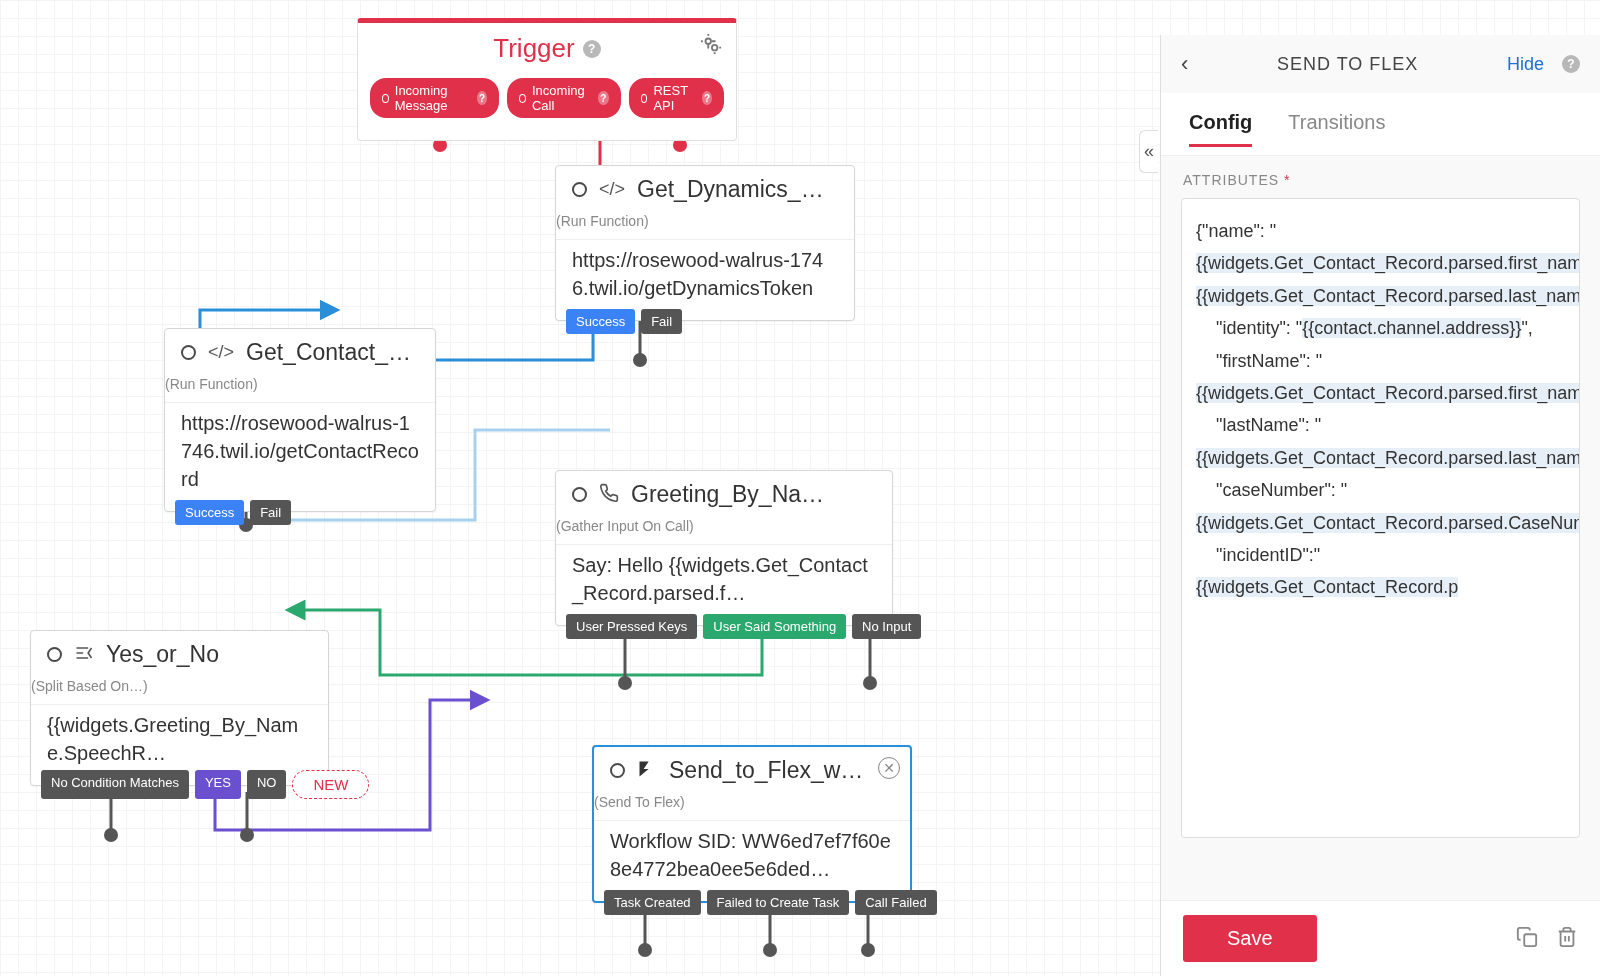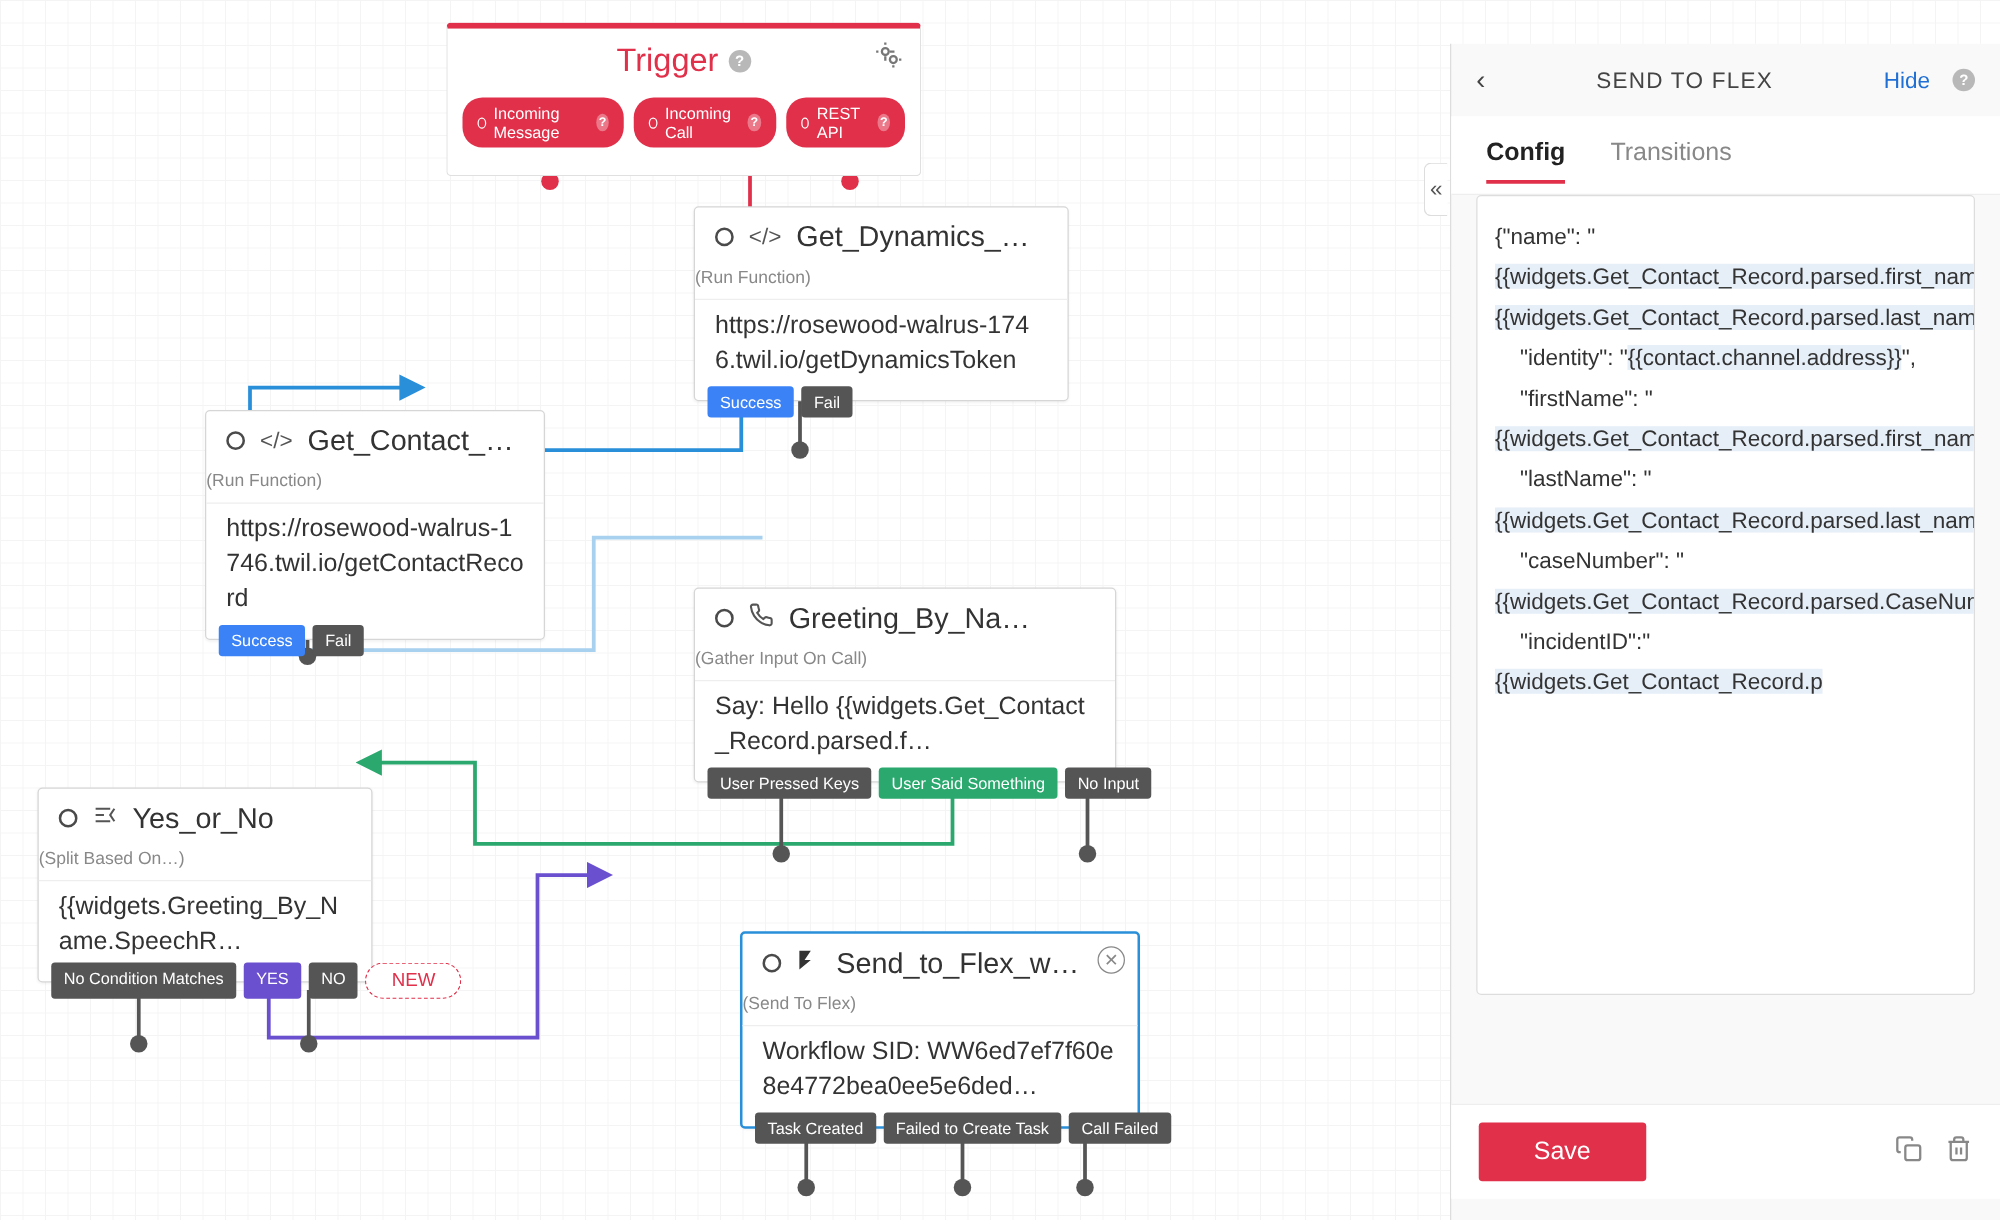--- a/index.html
+++ b/index.html
@@ -232,21 +232,21 @@
   font-size:18px;
   line-height:1.8;
   color:#333;
   height: 640px;
   overflow:hidden;
   font-family: -apple-system, sans-serif;
 }
 .attributes-box .hl { background:#e6eef7; }
 .panel-footer {
   position:absolute;
-  bottom:17px; left:0; right:0;
+  bottom:0; left:0; right:0;
   background:#fff;
   border-top:1px solid #eee;
   padding:14px 22px;
   display:flex;
   align-items:center;
   gap:14px;
 }
 .save-btn {
   background:#e0304a;
   color:#fff;
@@ -386,21 +386,21 @@
   </div>
   <div class="widget-sub">(Gather Input On Call)</div>
   <div class="widget-body">Say: Hello {{widgets.Get_Contact_Record.parsed.f…</div>
   <div class="outputs">
     <span class="output-tag">User Pressed Keys</span>
     <span class="output-tag green">User Said Something</span>
     <span class="output-tag">No Input</span>
   </div>
 </div>
 
-<div class="widget" style="left:30px; top:630px; width:268px;">
+<div class="widget" style="left:30px; top:630px; width:299px;">
   <div class="widget-head">
     <span class="widget-node"></span>
     <span>
       <svg class="icon-svg" viewBox="0 0 24 24" fill="none" stroke="#555" stroke-width="2">
             <path d="M3 6h14M3 12h8M3 18h14M21 6l-4 6 4 6"></path>
           </svg>
     </span>
     <span class="widget-title">Yes_or_No</span>
   </div>
   <div class="widget-sub">(Split Based On…)</div>
@@ -439,20 +439,24 @@
   <div class="collapse-tab">«</div>
   <div class="panel-header">
     <span class="back-chevron">‹</span>
     <span class="panel-title">SEND TO FLEX</span>
     <span class="hide-link">Hide</span>
     <span class="help-gray">?</span>
   </div>
   <div class="tabs">
     <div class="tab active">Config</div>
     <div class="tab">Transitions</div>
+  </div>
+  <div class="section-label">
+    <span>ATTRIBUTES</span>
+    <span class="required-star">*</span>
   </div>
   <div class="attributes-box" id="attr-box">{"name": "<span class="hl">{{widgets.Get_Contact_Record.parsed.first_name}}</span> <span class="hl">{{widgets.Get_Contact_Record.parsed.last_name}}</span>",<br>&nbsp;&nbsp;&nbsp;&nbsp;"identity": "<span class="hl">{{contact.channel.address}}</span>",<br>&nbsp;&nbsp;&nbsp;&nbsp;"firstName": "<span class="hl">{{widgets.Get_Contact_Record.parsed.first_name}}</span>",<br>&nbsp;&nbsp;&nbsp;&nbsp;"lastName": "<span class="hl">{{widgets.Get_Contact_Record.parsed.last_name}}</span>",<br>&nbsp;&nbsp;&nbsp;&nbsp;"caseNumber": "<span class="hl">{{widgets.Get_Contact_Record.parsed.CaseNumber}}</span>",<br>&nbsp;&nbsp;&nbsp;&nbsp;"incidentID":"<span class="hl">{{widgets.Get_Contact_Record.p</span></div>
   <div class="panel-footer">
     <button class="save-btn">Save</button>
     <div class="footer-icons">
       <span>
         <svg width="22" height="22" viewBox="0 0 24 24" fill="none" stroke="#888" stroke-width="2">
             <rect x="9" y="9" width="13" height="13" rx="2"></rect>
             <path d="M5 15H4a2 2 0 0 1-2-2V4a2 2 0 0 1 2-2h9a2 2 0 0 1 2 2v1"></path>
           </svg>

